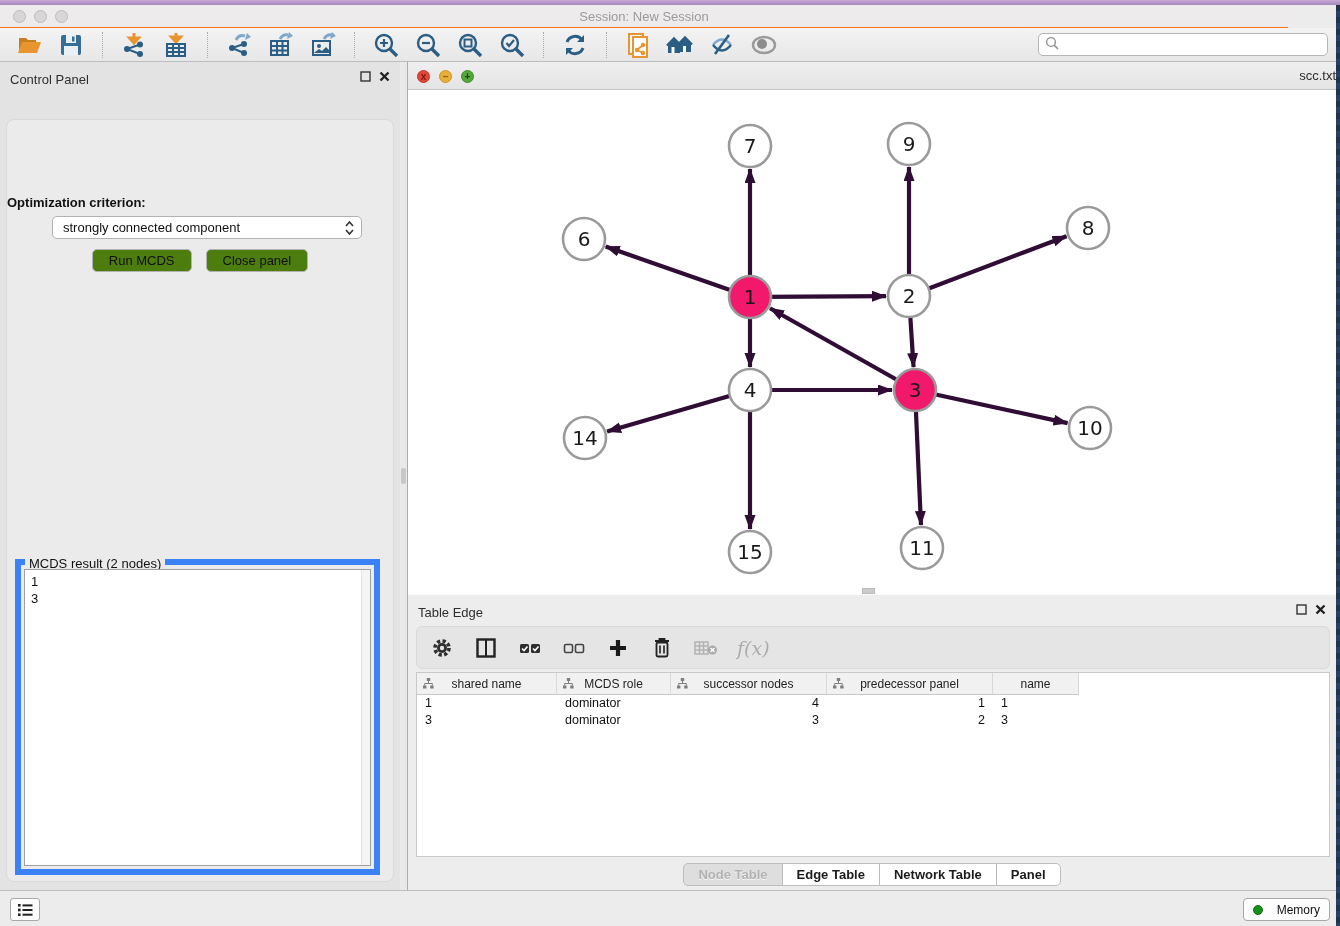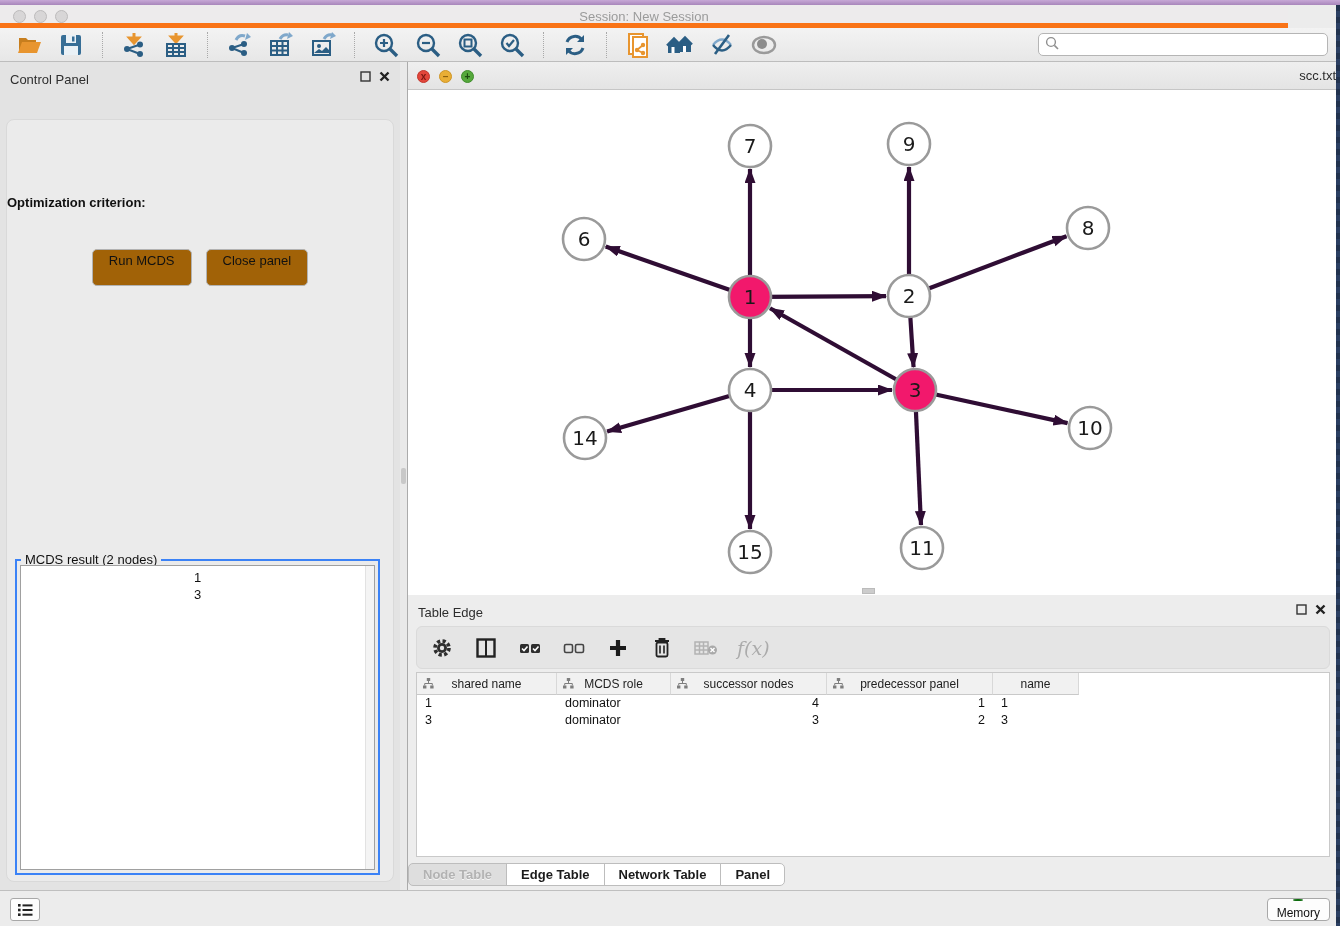--- a/index.html
+++ b/index.html
@@ -4,21 +4,21 @@
 <style>
   * { margin:0; padding:0; box-sizing:border-box; }
   html,body { width:1340px; height:926px; font-family:"Liberation Sans", sans-serif; }
   #app { position:relative; width:1340px; height:926px; background:#ECECEC; overflow:hidden; }
 
   
   .wp-top { position:absolute; left:0; top:0; width:1340px; height:5px; background:linear-gradient(#C7A8D6,#A886BB); z-index:50; }
   .wp-right { position:absolute; right:0; top:5px; width:4px; height:921px; background:repeating-linear-gradient(180deg,#22334F 0 6px,#2B3F62 6px 12px); z-index:50; }
 
   
-  .titlebar { position:absolute; left:0; top:5px; width:1288px; height:23px; background:#EDEBEC; border-bottom:5px solid #f97316; }
+  .titlebar { position:absolute; left:0; top:5px; width:1288px; height:23px; background:#EDEBEC; border-bottom:1px solid #f97316; }
   .titlebar .title { position:absolute; left:0; right:0; top:0; height:23px; line-height:23px; text-align:center; font-size:13px; color:#9B9B9B; }
   .tl { position:absolute; top:5px; width:13px; height:13px; border-radius:50%; }
   .tl.gray { background:#D8D6D7; border:1px solid #BDBBBC; }
 
   
   .toolbar { position:absolute; left:0; top:28px; width:1340px; height:34px; background:linear-gradient(#F3F3F3,#E7E7E7); border-bottom:1px solid #BDBDBD; display:flex; align-items:center; padding-left:8px; }
   .tbi { width:30px; height:30px; display:flex; align-items:center; justify-content:center; margin:0 6px; flex:0 0 auto; }
   .tbsep { width:1px; height:26px; border-left:1px dotted #A9A9A9; margin:0 10px; flex:0 0 auto; }
   .searchbox { position:absolute; right:12px; top:5px; width:290px; height:23px; background:#fff; border:1px solid #B5B5B5; border-radius:5px; display:flex; align-items:center; padding-left:6px; }
   .searchbox input { border:none; outline:none; flex:1; height:18px; font-size:12px; background:transparent; }
@@ -31,22 +31,22 @@
   .cp-tabs { position:absolute; left:0; right:0; top:35px; display:flex; justify-content:center; }
   .tab { height:22px; line-height:20px; padding:0 14px; background:#FFFFFF; border:1px solid #BDBDBD; margin-left:-1px; font-size:13px; font-weight:600; color:#1B1B1B; }
   .tab:first-child { border-radius:5px 0 0 5px; margin-left:0; }
   .tab:last-child { border-radius:0 5px 5px 0; }
   .tab.active { background:#DEDEDE; color:#B2B2B2; text-shadow:0 1px 0 #F6F6F6; }
   .cp-body { position:absolute; left:6px; right:6px; top:57px; bottom:8px; background:#EBEBEB; border:1px solid #D9D9D9; border-radius:8px; }
   .opt-label { position:absolute; left:0; right:0; top:75px; text-align:left; font-size:13px; font-weight:600; color:#111; }
   .combo { position:absolute; left:45px; top:96px; width:310px; height:23px; background:#fff; border:1px solid #B2B2B2; border-radius:5px; font-size:13px; color:#111; line-height:21px; padding-left:10px; }
   .combo .chevrons { position:absolute; right:6px; top:2px; }
   .btnrow { position:absolute; left:0; right:0; top:129px; display:flex; justify-content:center; gap:14px; }
-  .pushbtn { height:37px; line-height:21px; padding:0 16px; background:#a16207; border:1px solid #B2B2B2; border-radius:5px; font-size:13px; color:#111; }
-  .groupbox { position:absolute; left:8px; right:13px; top:439px; bottom:6px; border:2px solid #3b82f6;text-align:center; }
+  .pushbtn { height:23px; line-height:21px; padding:0 16px; background:#4d7c0f; border:1px solid #B2B2B2; border-radius:5px; font-size:13px; color:#111; }
+  .groupbox { position:absolute; left:8px; right:13px; top:439px; bottom:6px; border:6px solid #3b82f6; }
   .groupbox .legend { position:absolute; left:4px; top:-9px; background:#EBEBEB; padding:0 4px; font-size:13px; color:#111; }
   .result-area { position:absolute; left:3px; right:3px; top:4px; bottom:3px; background:#fff; border:1px solid #A0A0A0; font-size:13px; color:#111; padding:3px 6px; white-space:pre; line-height:17px; }
   .result-scroll { position:absolute; right:4px; top:5px; bottom:4px; width:9px; background:#F4F4F4; border-left:1px solid #E2E2E2; }
 
   
   .vsplit { position:absolute; left:400px; top:62px; width:8px; height:828px; background:#E9E9E9; border-right:1px solid #ABABAB; }
   .vsplit .grab { position:absolute; left:1px; top:406px; width:5px; height:16px; background:#C8C8C8; border-radius:2px; }
   .hgrab { position:absolute; left:862px; top:588px; width:13px; height:6px; background:#CCCCCC; border:1px solid #BBB; z-index:5; }
 
   
@@ -64,27 +64,27 @@
   .tp-toolbar { position:absolute; left:8px; right:6px; top:31px; height:43px; background:#E5E5E5; border:1px solid #DADADA; border-radius:6px; display:flex; align-items:center; padding-left:12px; gap:18px; }
   .tpi { display:flex; align-items:center; justify-content:center; width:26px; height:26px; }
   .fx { font-family:"DejaVu Serif", serif; font-style:italic; font-size:19px; color:#ABABAB; }
   .tp-table { position:absolute; left:8px; right:6px; top:77px; bottom:33px; background:#fff; border:1px solid #C9C9C9; overflow:hidden; }
   .thead { display:flex; height:22px; }
   .th { background:#F1F1F1; border-right:1px solid #D8D8D8; border-bottom:1px solid #C9C9C9; display:flex; align-items:center; justify-content:center; gap:6px; font-size:12px; color:#222; position:relative; }
   .th .hier { position:absolute; left:6px; top:5px; }
   .trow { display:flex; height:17px; font-size:12.5px; color:#111; }
   .td { padding:1px 8px 0 8px; overflow:hidden; white-space:nowrap; }
   .td.right { text-align:right; }
-  .tp-tabs { position:absolute; left:0; right:0; bottom:4px; display:flex; }
+  .tp-tabs { position:absolute; left:0; right:0; bottom:4px; display:flex; justify-content:center; }
   .tp-tabs .tab { font-weight:600; height:23px; line-height:21px; }
 
   
   .statusbar { position:absolute; left:0; top:890px; width:1340px; height:36px; background:#ECECEC; border-top:1px solid #BFBFBF; }
   .listbtn { position:absolute; left:10px; top:7px; width:30px; height:23px; background:#FDFDFD; border:1px solid #A8A8A8; border-radius:3px; display:flex; align-items:center; justify-content:center; }
-  .membtn { position:absolute; right:10px; top:7px; height:23px; background:#FDFDFD; border:1px solid #A8A8A8; border-radius:4px; display:flex; align-items:center; gap:5px; padding:0 9px; font-size:12px; color:#111;flex-direction:column; }
+  .membtn { position:absolute; right:10px; top:7px; height:23px; background:#FDFDFD; border:1px solid #A8A8A8; border-radius:4px; display:flex; align-items:center; gap:14px; padding:0 9px; font-size:12px; color:#111; }
   .memdot { width:10px; height:10px; border-radius:50%; background:#169016; border:1px solid #0E6B0E; }
 </style>
 </head>
 <body>
 
 <div id="app">
 
   <div class="titlebar">
     <span class="tl gray" style="left:13px"></span>
     <span class="tl gray" style="left:34px"></span>
@@ -247,20 +247,29 @@
           </svg>
         </span>
       <span class="close-btn">
           <svg width="11" height="11" viewBox="0 0 11 11">
             <path d="M1.5 1.5 L9.5 9.5 M9.5 1.5 L1.5 9.5" stroke="#222" stroke-width="2.4"></path>
           </svg>
         </span>
     </div>
     <div class="cp-body">
       <div class="opt-label">Optimization criterion:</div>
+      <div class="combo">
+        <span>strongly connected component</span>
+        <span class="chevrons">
+          <svg width="11" height="18" viewBox="0 0 11 18">
+              <path d="M2 7 L5.5 3 L9 7" fill="none" stroke="#333" stroke-width="1.6"></path>
+              <path d="M2 11 L5.5 15 L9 11" fill="none" stroke="#333" stroke-width="1.6"></path>
+            </svg>
+        </span>
+      </div>
       <div class="btnrow">
         <span class="pushbtn">Run MCDS</span>
         <span class="pushbtn">Close panel</span>
       </div>
       <div class="groupbox">
         <span class="legend">MCDS result (2 nodes)</span>
         <div class="result-area" id="result-area">1
 3</div>
         <div class="result-scroll"></div>
       </div>

